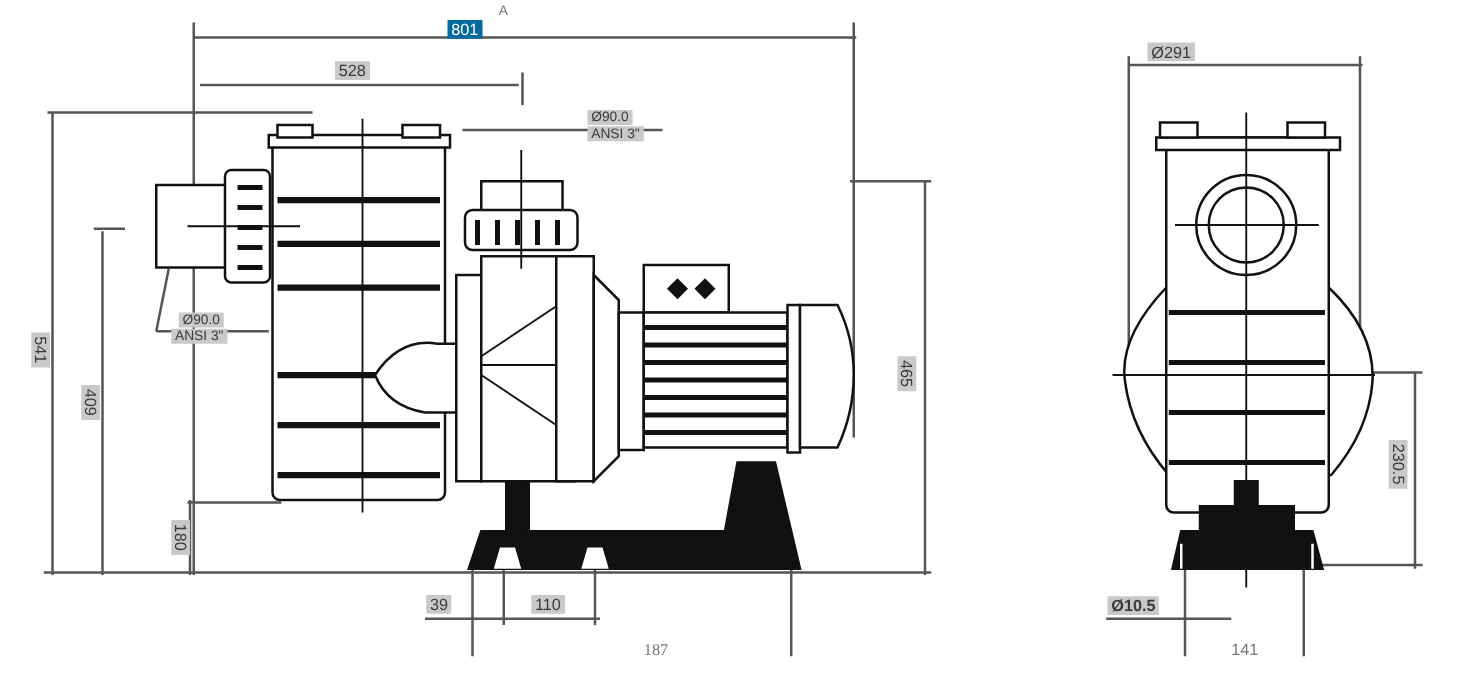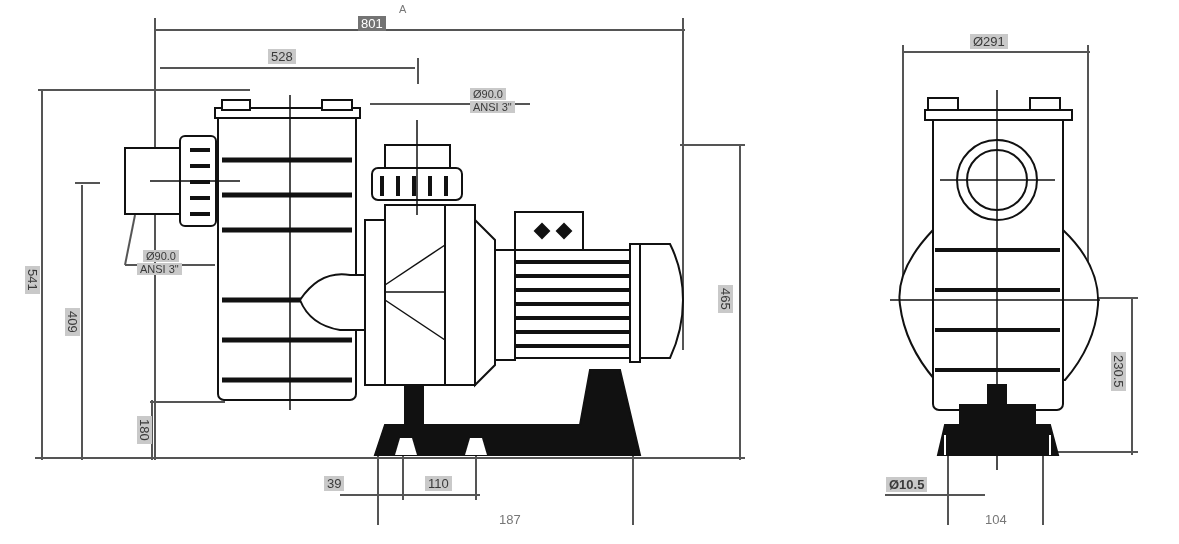--- a/index.html
+++ b/index.html
@@ -1,19 +1,19 @@
 <!DOCTYPE html>
 <html><head>
 <meta charset="utf-8">
 <style>
   html, body { margin:0; padding:0; background:#ffffff; }
   #canvas { position:relative; width:1179px; height:544px; overflow:hidden; background:#fff; }
   svg { position:absolute; left:0; top:0; }
   .dimlabel { position:absolute; font-family:"Liberation Sans", sans-serif; font-size:13px; color:#3a3a3a; background:#c9c9c9; padding:0 3px; line-height:15px; white-space:nowrap; }
-  .dimlabel.dark { background:#737373; color:#fff; }
+  .dimlabel.dark { background:#0369a1; color:#fff; }
   .dimlabel.light { background:transparent; color:#777; }
   .vert { transform-origin:left top; transform:rotate(90deg); }
 </style>
 </head>
 <body>
 
 <div id="canvas">
 
 <svg width="1179" height="544" viewBox="0 0 1179 544">
   <g stroke="#111" stroke-width="2" fill="none">
@@ -159,22 +159,22 @@
 <span class="dimlabel light" style="left:396px; top:2px; font-size:11px;">A</span>
 <span class="dimlabel" style="left:268px; top:49px;">528</span>
 <span class="dimlabel" style="left:470px; top:88px; font-size:11px; line-height:12px;">Ø90.0</span>
 <span class="dimlabel" style="left:470px; top:101px; font-size:11px; line-height:12px;">ANSI 3"</span>
 <span class="dimlabel" style="left:143px; top:250px; font-size:11px; line-height:12px;">Ø90.0</span>
 <span class="dimlabel" style="left:137px; top:263px; font-size:11px; line-height:12px;">ANSI 3"</span>
 <span class="dimlabel vert" style="left:40px; top:266px;">541</span>
 <span class="dimlabel vert" style="left:80px; top:308px;">409</span>
 <span class="dimlabel vert" style="left:733px; top:285px;">465</span>
 <span class="dimlabel vert" style="left:152px; top:416px;">180</span>
-<span class="dimlabel" style="left:324px; top:476px;">39</span>
+<span class="dimlabel" style="left:341px; top:476px;">39</span>
 <span class="dimlabel" style="left:425px; top:476px;">110</span>
-<span class="dimlabel light" style="left:496px; top:512px;">187</span>
+<span class="dimlabel light" style="left:512px; top:512px;font-family:Liberation Serif, serif;">187</span>
 
-<span class="dimlabel" style="left:970px; top:34px;">Ø291</span>
+<span class="dimlabel" style="left:918px; top:34px;">Ø291</span>
 <span class="dimlabel vert" style="left:1126px; top:352px;">230.5</span>
 <span class="dimlabel" style="left:886px; top:477px;font-weight:bold;">Ø10.5</span>
-<span class="dimlabel light" style="left:982px; top:512px;">104</span>
+<span class="dimlabel light" style="left:982px; top:512px;">141</span>
 
 </div>
 
 </body></html>

